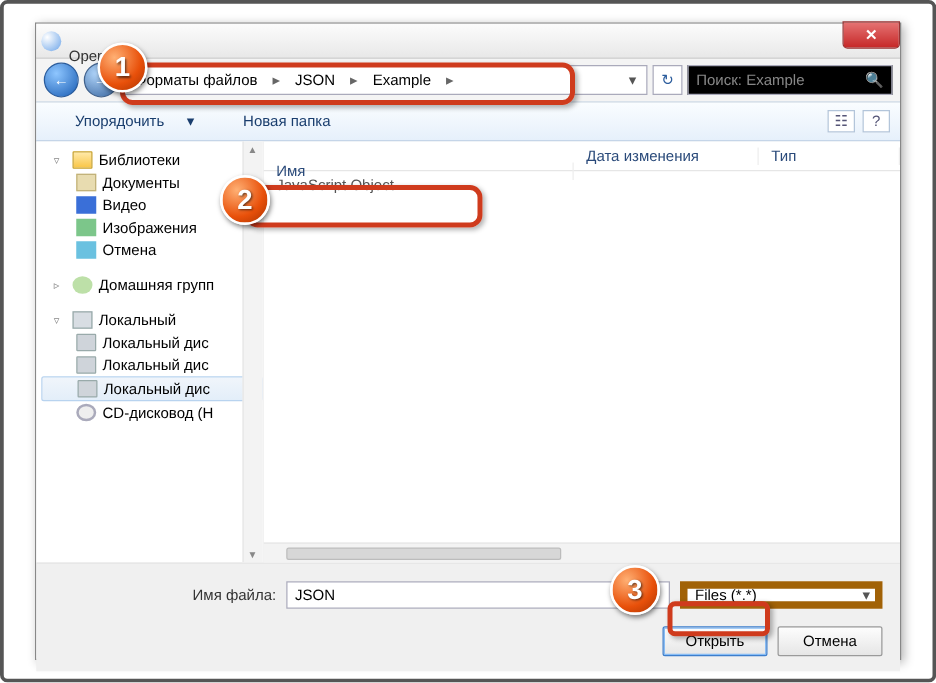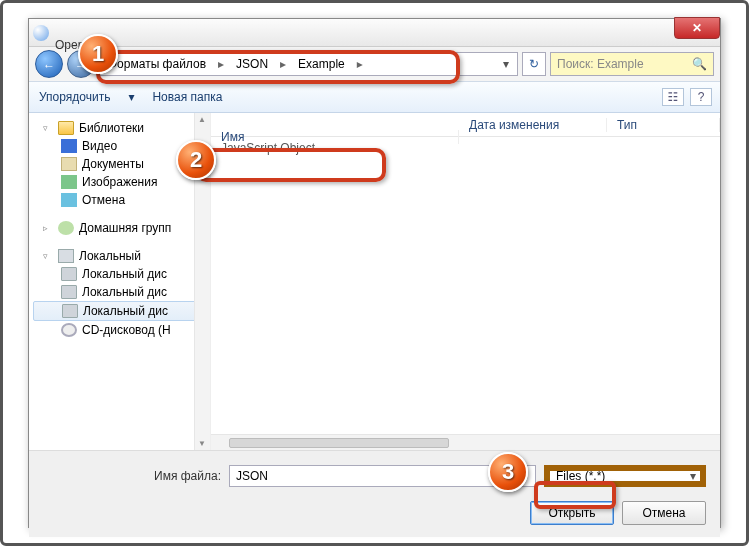--- a/index.html
+++ b/index.html
@@ -11,24 +11,24 @@
 .titlebar-text { color: #333; margin-top: 24px; }
 .close-btn { position: absolute; right: 0; top: -2px; width: 46px; height: 22px; background: linear-gradient(#e57373,#c62828); border: 1px solid #933; border-radius: 0 0 4px 4px; color: #fff; display: flex; align-items: center; justify-content: center; font-weight: bold; }
 .nav { height: 34px; display: flex; align-items: center; padding: 4px 6px; gap: 4px; background: #f4f4f4; }
 .nav-btn { width: 28px; height: 28px; border-radius: 50%; background: radial-gradient(circle at 35% 30%,#8ec6ff,#1a5db4); border: 1px solid #2b5c9c; display: flex; align-items: center; justify-content: center; color: #fff; font-size: 14px; }
 .nav-btn.fwd { filter: grayscale(40%) brightness(1.1); }
 .breadcrumb { flex: 1; height: 24px; background: #fff; border: 1px solid #aab; display: flex; align-items: center; padding: 0 4px; gap: 2px; position: relative; }
 .breadcrumb .sep { color: #666; padding: 0 6px; }
 .breadcrumb .crumb { padding: 2px 4px; }
 .breadcrumb .drop { position: absolute; right: 2px; padding: 0 6px; color: #555; }
 .refresh { width: 24px; height: 24px; background: #fff; border: 1px solid #aab; display: flex; align-items: center; justify-content: center; color: #2b5c9c; }
-.search { width: 164px; height: 24px; background: #fef9c3; border: 1px solid #aab; display: flex; align-items: center; padding: 0 6px; color: #888; position: relative; }
+.search { width: 164px; height: 24px; background: #000000; border: 1px solid #aab; display: flex; align-items: center; padding: 0 6px; color: #888; position: relative; }
 .search-icon { position: absolute; right: 6px; color: #2b5c9c; }
 .toolbar { height: 32px; background: linear-gradient(#fafdff,#e6f0fb); border-top: 1px solid #d0dbe8; border-bottom: 1px solid #c5d5e8; display: flex; align-items: center; padding: 0 10px; gap: 18px; position: relative; }
-.toolbar .tb-item { color: #1a3e6e; }
+.toolbar .tb-item { color: #1a3e6e; margin-left: 21px; }
 .toolbar .tb-right { position: absolute; right: 8px; display: flex; gap: 6px; }
 .tb-ico { width: 22px; height: 18px; border: 1px solid #b3c5da; background: #fff; display: flex; align-items: center; justify-content: center; color: #557; font-size: 10px; }
 .body { display: flex; height: 338px; background: #fff; border-bottom: 1px solid #ddd; }
 .sidebar { width: 182px; border-right: 1px solid #eee; overflow: hidden; position: relative; }
 .sb-scroll { position: absolute; right: 0; top: 0; width: 16px; height: 100%; background: #f3f3f3; border-left: 1px solid #e6e6e6; }
 .sb-scroll::before { content:'▲'; position:absolute; top:2px; left:3px; font-size:8px; color:#888;}
 .sb-scroll::after { content:'▼'; position:absolute; bottom:2px; left:3px; font-size:8px; color:#888;}
 .tree { padding: 6px 0 6px 4px; }
 .tree .grp { margin-top: 10px; }
 .tree .node { display: flex; align-items: center; gap: 5px; padding: 2px 2px 2px 10px; white-space: nowrap; }
@@ -134,26 +134,26 @@
 
   <div class="body">
     <div class="sidebar">
       <div class="tree">
         <div class="node">
             <span class="tri">▿</span>
             <span class="ico folder"></span>
             <span>Библиотеки</span>
           </div>
         <div class="node child">
+            <span class="ico doc"></span>
+            <span>Документы</span>
+          </div>
+        <div class="node child">
             <span class="ico vid"></span>
             <span>Видео</span>
-          </div>
-        <div class="node child">
-            <span class="ico doc"></span>
-            <span>Документы</span>
           </div>
         <div class="node child">
             <span class="ico img"></span>
             <span>Изображения</span>
           </div>
         <div class="node child">
             <span class="ico mus"></span>
             <span>Отмена</span>
           </div>
         <div class="grp"></div>

